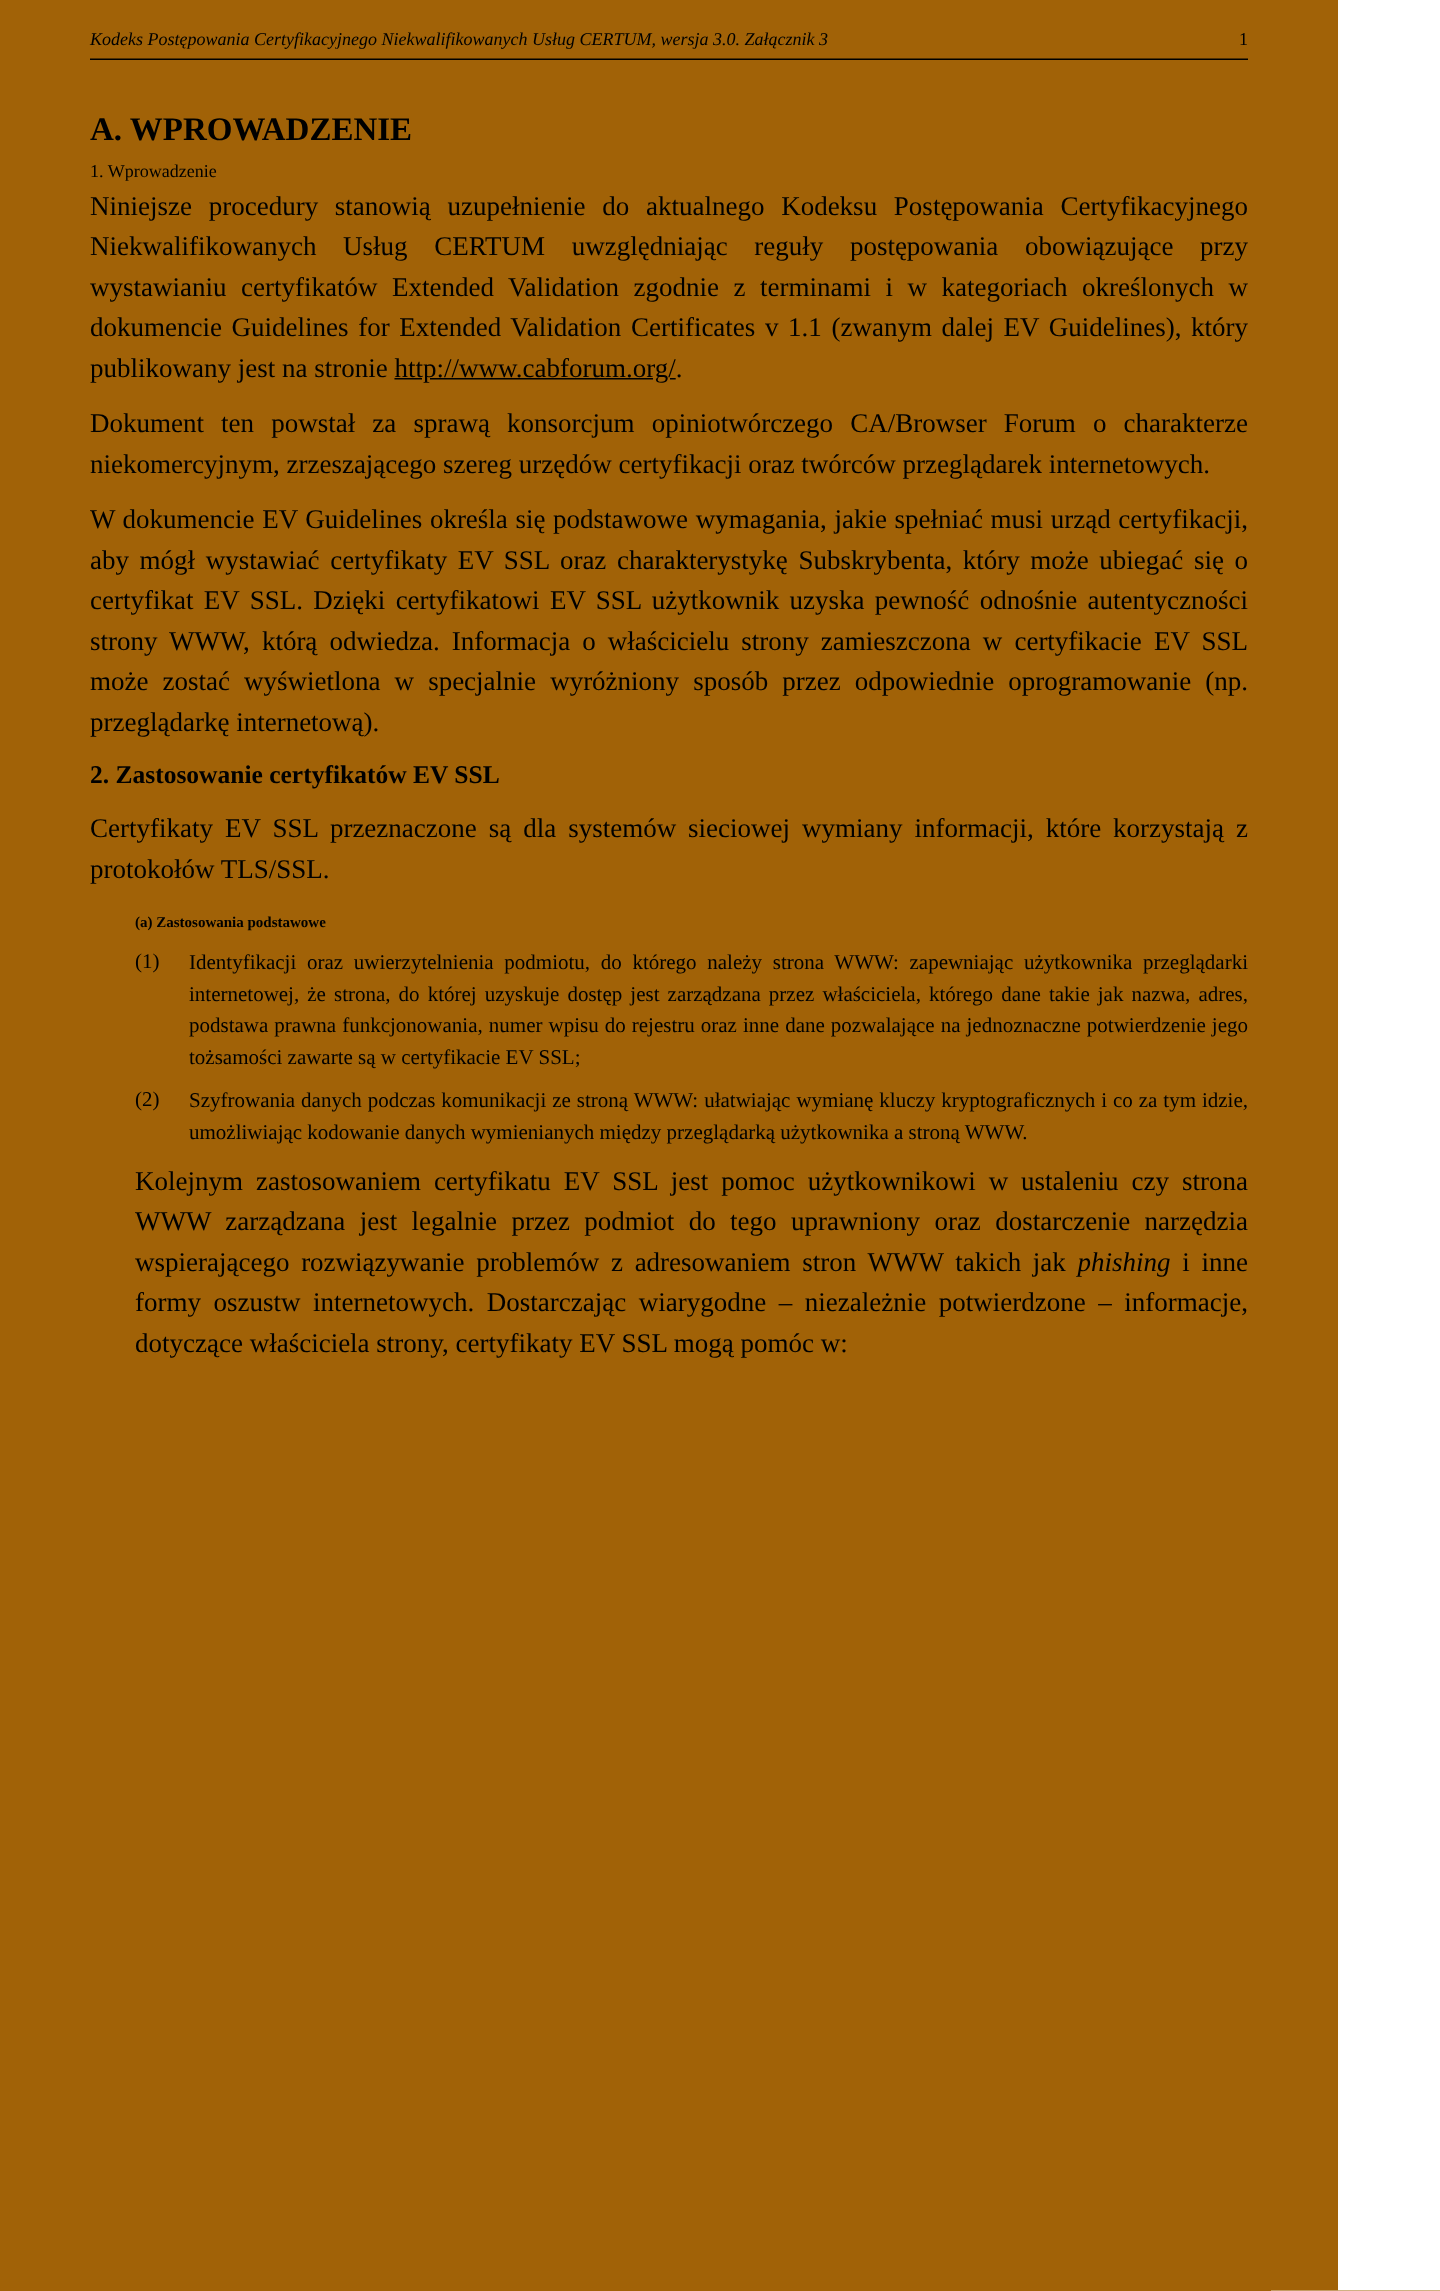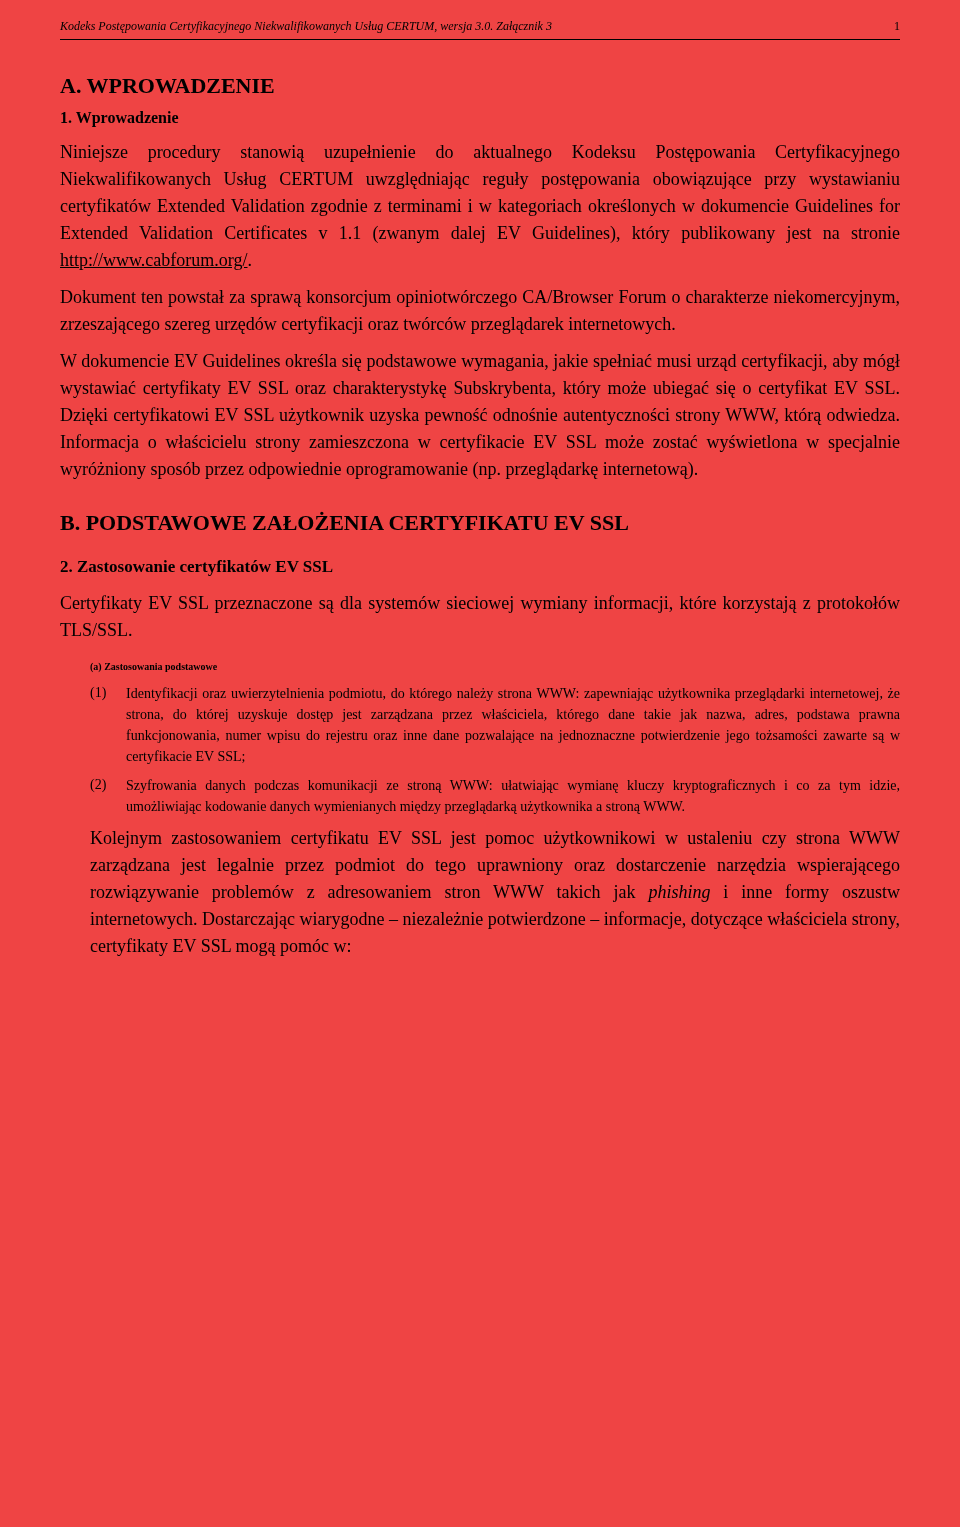--- a/index.html
+++ b/index.html
@@ -8,24 +8,24 @@
       box-sizing: border-box;
     }
     body {
       background: #fff;
       color: #000;
       font-family: "Times New Roman", Times, serif;
       font-size: 14px;
       line-height: 1.45;
     }
     .page {
-      width: 960px;
+      width: 892px;
       min-height: 1527px;
       padding: 18px 60px 40px 60px;
-      background: #ef4444;
+      background: #a16207;
     }
     .header {
       display: flex;
       justify-content: space-between;
       align-items: center;
       border-bottom: 1px solid #000;
       padding-bottom: 4px;
       margin-bottom: 30px;
     }
     .header-title {
@@ -35,23 +35,22 @@
     .header-page {
       font-size: 12px;
     }
     .section-a-title {
       font-size: 22px;
       font-weight: bold;
       margin-bottom: 4px;
       text-transform: uppercase;
     }
     .section-number-title {
-      font-size: 16px;
-      font-weight: bold;
-      margin-bottom: 10px;
+      font-size: 12px;
+      font-weight: normal;
     }
     .paragraph {
       text-align: justify;
       margin-bottom: 10px;
       font-size: 18px;
       line-height: 1.5;
     }
     .section-b-title {
       font-size: 22px;
       font-weight: bold;
@@ -114,23 +113,20 @@
   </p>
 
   <p class="paragraph">
     Dokument ten powstał za sprawą konsorcjum opiniotwórczego CA/Browser Forum o charakterze niekomercyjnym, zrzeszającego szereg urzędów certyfikacji oraz twórców przeglądarek internetowych.
   </p>
 
   <p class="paragraph">
     W dokumencie EV Guidelines określa się podstawowe wymagania, jakie spełniać musi urząd certyfikacji, aby mógł wystawiać certyfikaty EV SSL oraz charakterystykę Subskrybenta, który może ubiegać się o certyfikat EV SSL. Dzięki certyfikatowi EV SSL użytkownik uzyska pewność odnośnie autentyczności strony WWW, którą odwiedza. Informacja o właścicielu strony zamieszczona w certyfikacie EV SSL może zostać wyświetlona w specjalnie wyróżniony sposób przez odpowiednie oprogramowanie (np. przeglądarkę internetową).
   </p>
 
-  <div class="section-b-title">
-    <span>B. PODSTAWOWE ZAŁOŻENIA CERTYFIKATU EV SSL</span>
-  </div>
 
   <div class="section-2-title">2. Zastosowanie certyfikatów EV SSL</div>
 
   <p class="paragraph">Certyfikaty EV SSL przeznaczone są dla systemów sieciowej wymiany informacji, które korzystają z protokołów TLS/SSL.</p>
 
   <div class="subsection-title indent">(a)  Zastosowania podstawowe</div>
 
 
   <div class="indent">
     <div class="list-item">

